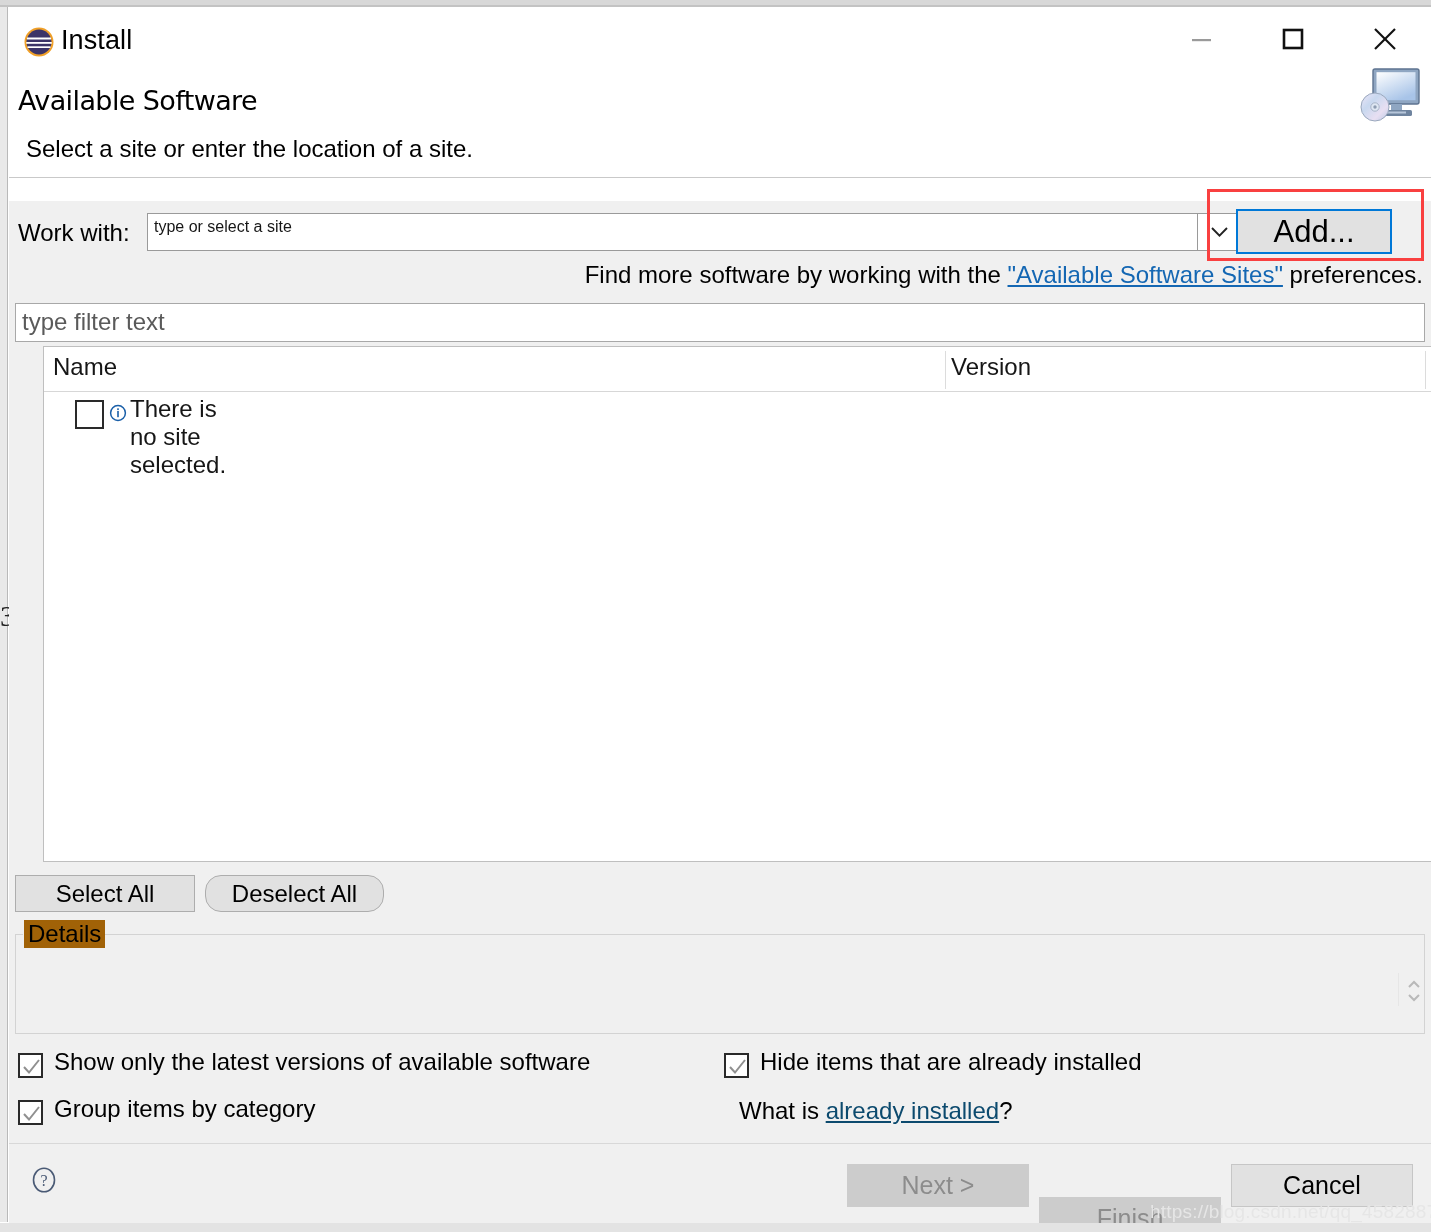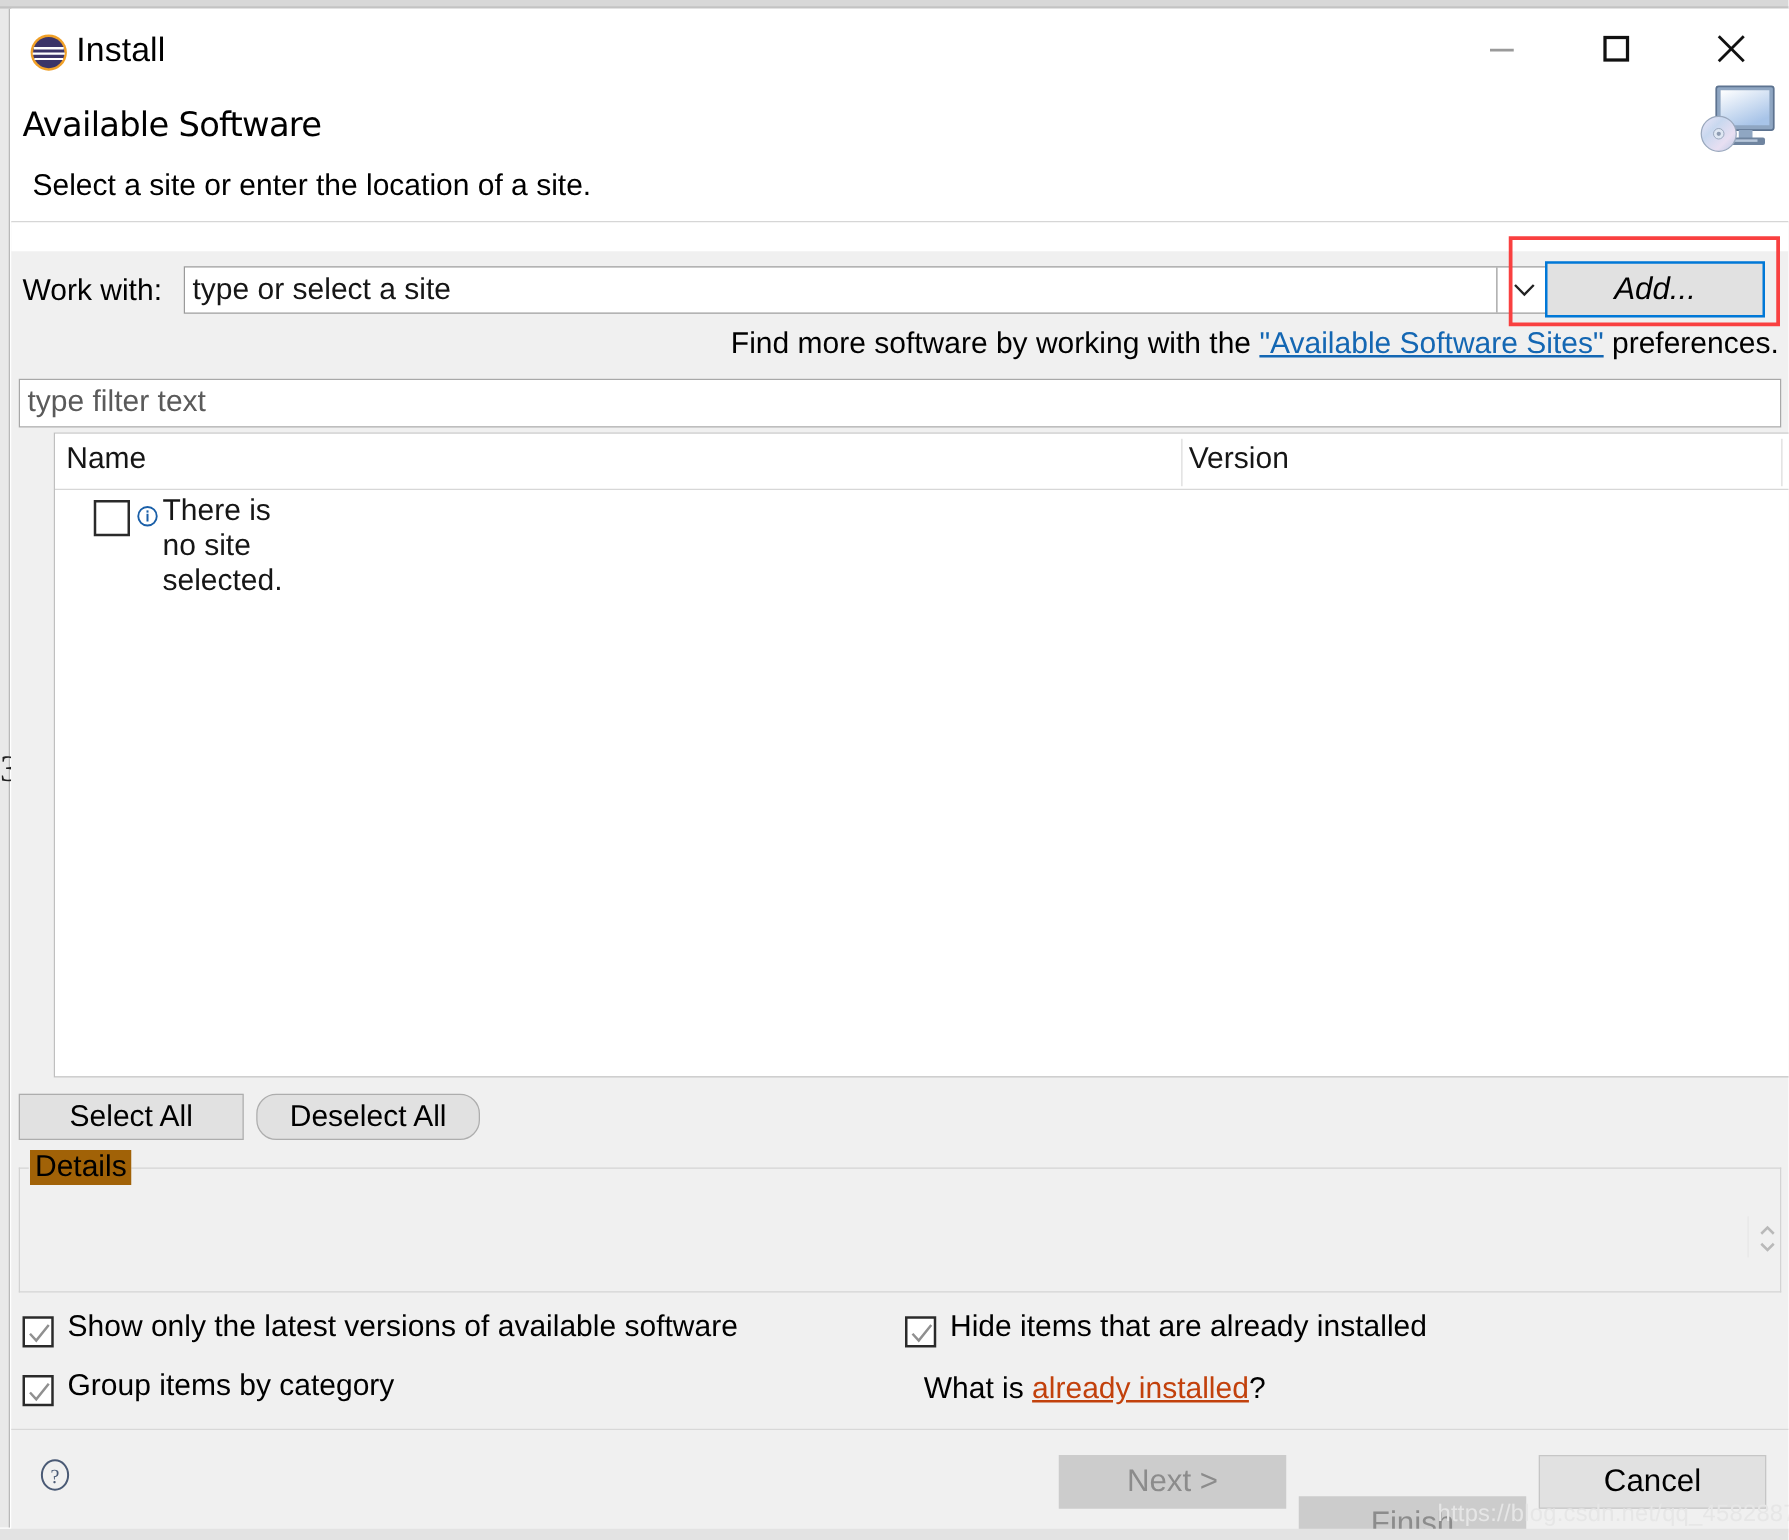--- a/index.html
+++ b/index.html
@@ -140,46 +140,45 @@
     position: absolute;
     left: 138px; top: 35px;
     width: 1094px; height: 38px;
     border: 1px solid #9a9a9a;
     background: #ffffff;
     box-sizing: border-box;
   }
   .combo-text {
     position: absolute;
     left: 6px; top: 4px;
-    font-size: 24px;
+    font-size: 16px;
     color: #161616;
   }
   .combo-arrow-cell {
     position: absolute;
     right: 0; top: 0;
     width: 43px; height: 36px;
     border-left: 1px solid #9a9a9a;
     box-sizing: border-box;
   }
   .combo-arrow-cell svg { position: absolute; left: 12px; top: 12px; }
 
   .add-btn {
     position: absolute;
     left: 1227px; top: 31px;
-    width: 176px; height: 45px;
+    width: 156px; height: 45px;
     background: #e1e1e1;
     border: 2px solid #0078d7;
     box-sizing: border-box;
     display: flex;
     align-items: center;
     justify-content: center;
-    font-size: 25px;
+    font-size: 31px;
     color: #000000;
     cursor: default;
-    font-style: italic;
   }
   .red-highlight {
     position: absolute;
     left: 1198px; top: 11px;
     width: 217px; height: 72px;
     border: 3px solid #f94040;
     box-sizing: border-box;
     pointer-events: none;
   }
 
@@ -348,21 +347,21 @@
   .cb-3 { left: 9px; top: 966px; }
   .cb-4 { left: 9px; top: 1013px; }
   .cb-5 { left: 715px; top: 872px; }
 
   .whatis {
     position: absolute;
     left: 730px; top: 919px;
     font-size: 24px;
     color: #000000;
   }
-  .whatis a { color: #c2410c; }
+  .whatis a { color: #0c4a6e; }
 
   
   .footer {
     position: absolute;
     left: 0; top: 1136px;
     width: 1422px; height: 83px;
     background: #f0f0f0;
     border-top: 1px solid #d8d8d8;
     box-sizing: border-box;
   }

